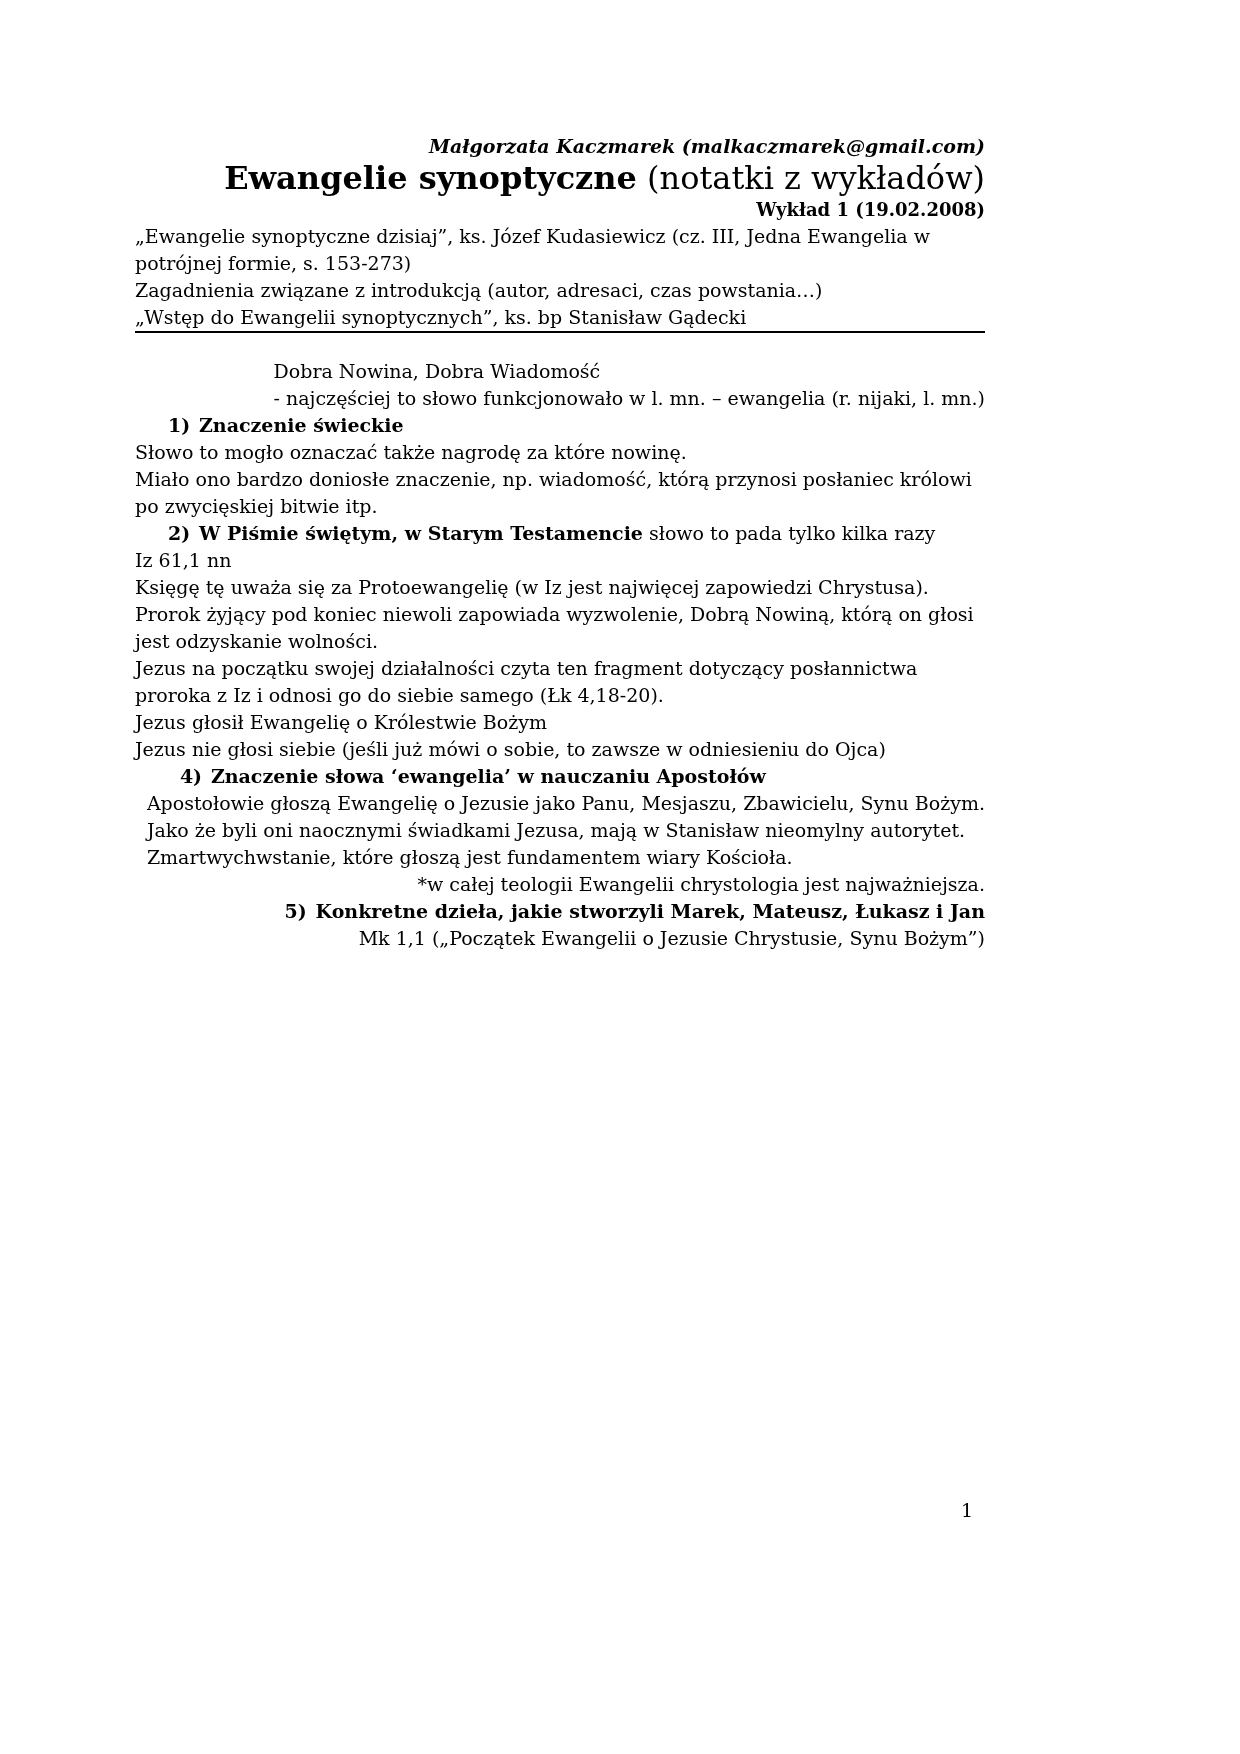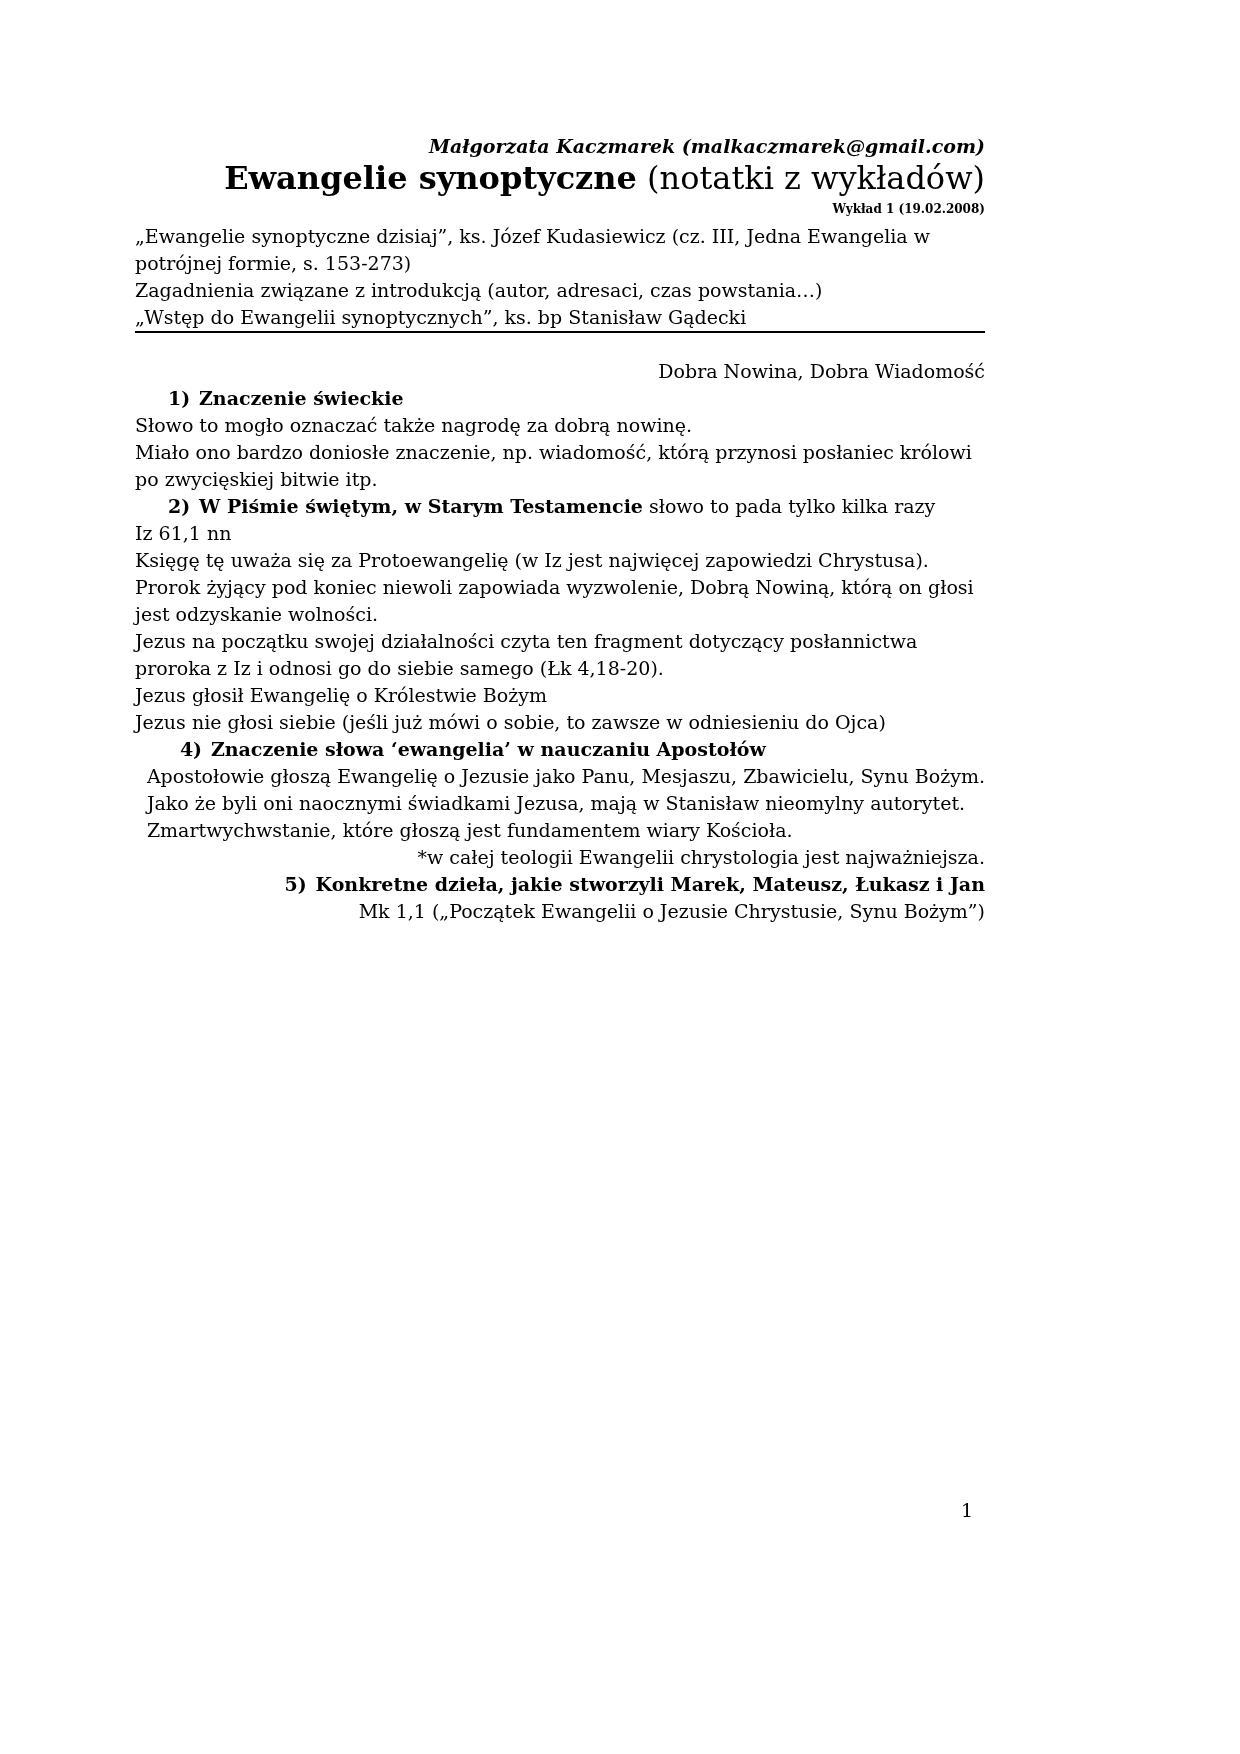--- a/index.html
+++ b/index.html
@@ -32,21 +32,21 @@
   }
   .title {
     font-size: 32px;
     line-height: 36px;
     font-weight: normal;
     text-align: center;
     margin-bottom: 24px;
   }
   .title b { font-weight: bold; }
   .lecture {
-    font-size: 12px;
+    font-size: 18px;
     font-weight: bold;
     margin-bottom: 25px;
   }
   .bib { margin-bottom: 16px; }
   hr.divider {
     border: none;
     border-top: 2px solid #000;
     width: 100%;
     margin: 0 0 25px 0;
   }
@@ -87,25 +87,26 @@
     <div>„Ewangelie synoptyczne dzisiaj”, ks. Józef Kudasiewicz (cz. III, Jedna Ewangelia w potrójnej formie, s. 153-273)</div>
     <div>Zagadnienia związane z introdukcją (autor, adresaci, czas powstania…)</div>
     <div>„Wstęp do Ewangelii synoptycznych”, ks. bp Stanisław Gądecki</div>
   </div>
 
   <hr class="divider">
 
 
   <div class="block22">
     <div>Dobra Nowina, Dobra Wiadomość</div>
+    <div>- najczęściej to słowo funkcjonowało w l. mn. – ewangelia (r. nijaki, l. mn.)</div>
   </div>
 
   <div class="section">
     <div class="section-heading"><span class="num">1)</span><b>Znaczenie świeckie</b><span></span></div>
-    <div>Słowo to mogło oznaczać także nagrodę za dobrą nowinę.</div>
+    <div>Słowo to mogło oznaczać także nagrodę za które nowinę.</div>
     <div>Miało ono bardzo doniosłe znaczenie, np. wiadomość, którą przynosi posłaniec królowi po zwycięskiej bitwie itp.</div>
   </div>
 
   <div class="section">
     <div class="section-heading"><span class="num">2)</span><b>W Piśmie świętym, w Starym Testamencie</b><span> słowo to pada tylko kilka razy</span></div>
     <div>Iz 61,1 nn</div>
     <div>Księgę tę uważa się za Protoewangelię (w Iz jest najwięcej zapowiedzi Chrystusa).</div>
     <div>Prorok żyjący pod koniec niewoli zapowiada wyzwolenie, Dobrą Nowiną, którą on głosi jest odzyskanie wolności.</div>
   </div>
 

